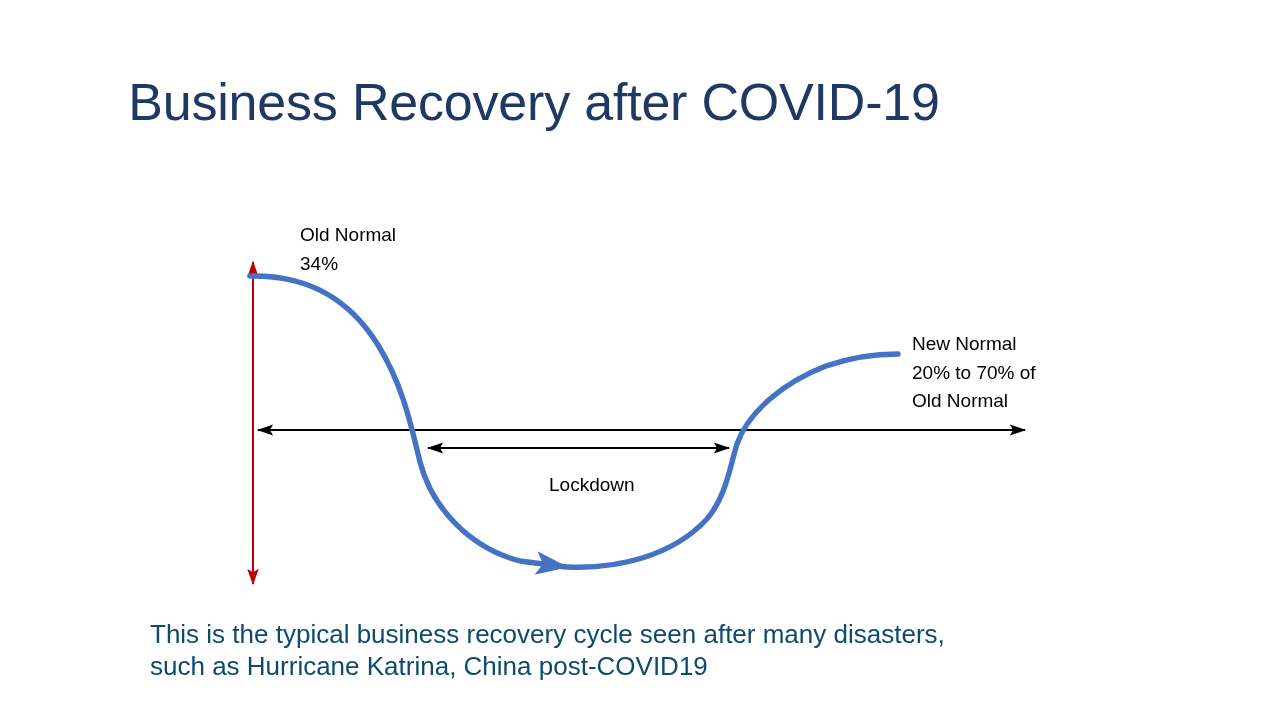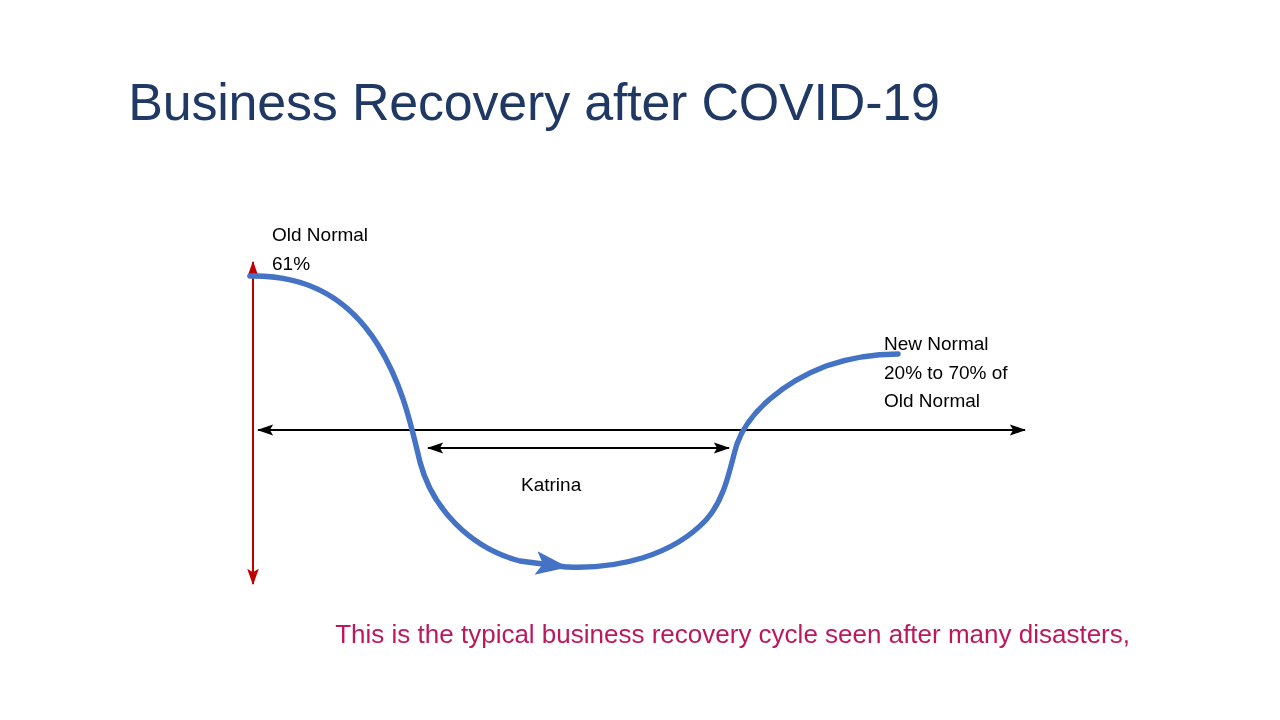--- a/index.html
+++ b/index.html
@@ -47,42 +47,43 @@
   }
 
   
   .diagram-label {
     position: absolute;
     color: #000000;
     font-size: 19px;
     line-height: 28.5px;
     font-weight: 400;
     white-space: nowrap;
+    margin-left: 28px;
   }
   #label-old-normal {
     left: 272px;
     top: 221px;
   }
   #label-new-normal {
     left: 884px;
     top: 330px;
   }
   #label-lockdown {
     left: 521px;
     top: 471px;
   }
 
   
   #slide-caption {
     position: absolute;
     left: 150px;
     top: 618px;
     width: 980px;
-    text-align: right;
-    color: #be185d;
+    text-align: left;
+    color: #0c4a6e;
     font-size: 26px;
     line-height: 32px;
     font-weight: 400;
   }
   #slide-caption .cap-line {
     display: block;
   }
 </style>
 </head>
 <body>
@@ -124,28 +125,29 @@
 
     <path d="M568,567
              C 618,569 672,556 706,520
              C 726,498 730,466 737,444
              C 748,412 784,382 826,366
              C 852,357 878,354 898,354" fill="none" stroke="#4472C4" stroke-width="5.4" stroke-linecap="round"></path>
   </svg>
 
   <div id="label-old-normal" class="diagram-label">
     <div>Old Normal</div>
-    <div>61%</div>
+    <div>34%</div>
   </div>
 
   <div id="label-new-normal" class="diagram-label">
     <div>New Normal</div>
     <div>20% to 70% of</div>
     <div>Old Normal</div>
   </div>
 
-  <div id="label-lockdown" class="diagram-label">Katrina</div>
+  <div id="label-lockdown" class="diagram-label">Lockdown</div>
 
   <div id="slide-caption">
     <span class="cap-line">This is the typical business recovery cycle seen after many disasters,</span>
+    <span class="cap-line">such as Hurricane Katrina, China post-COVID19</span>
   </div>
 
 </div>
 
 </body></html>

